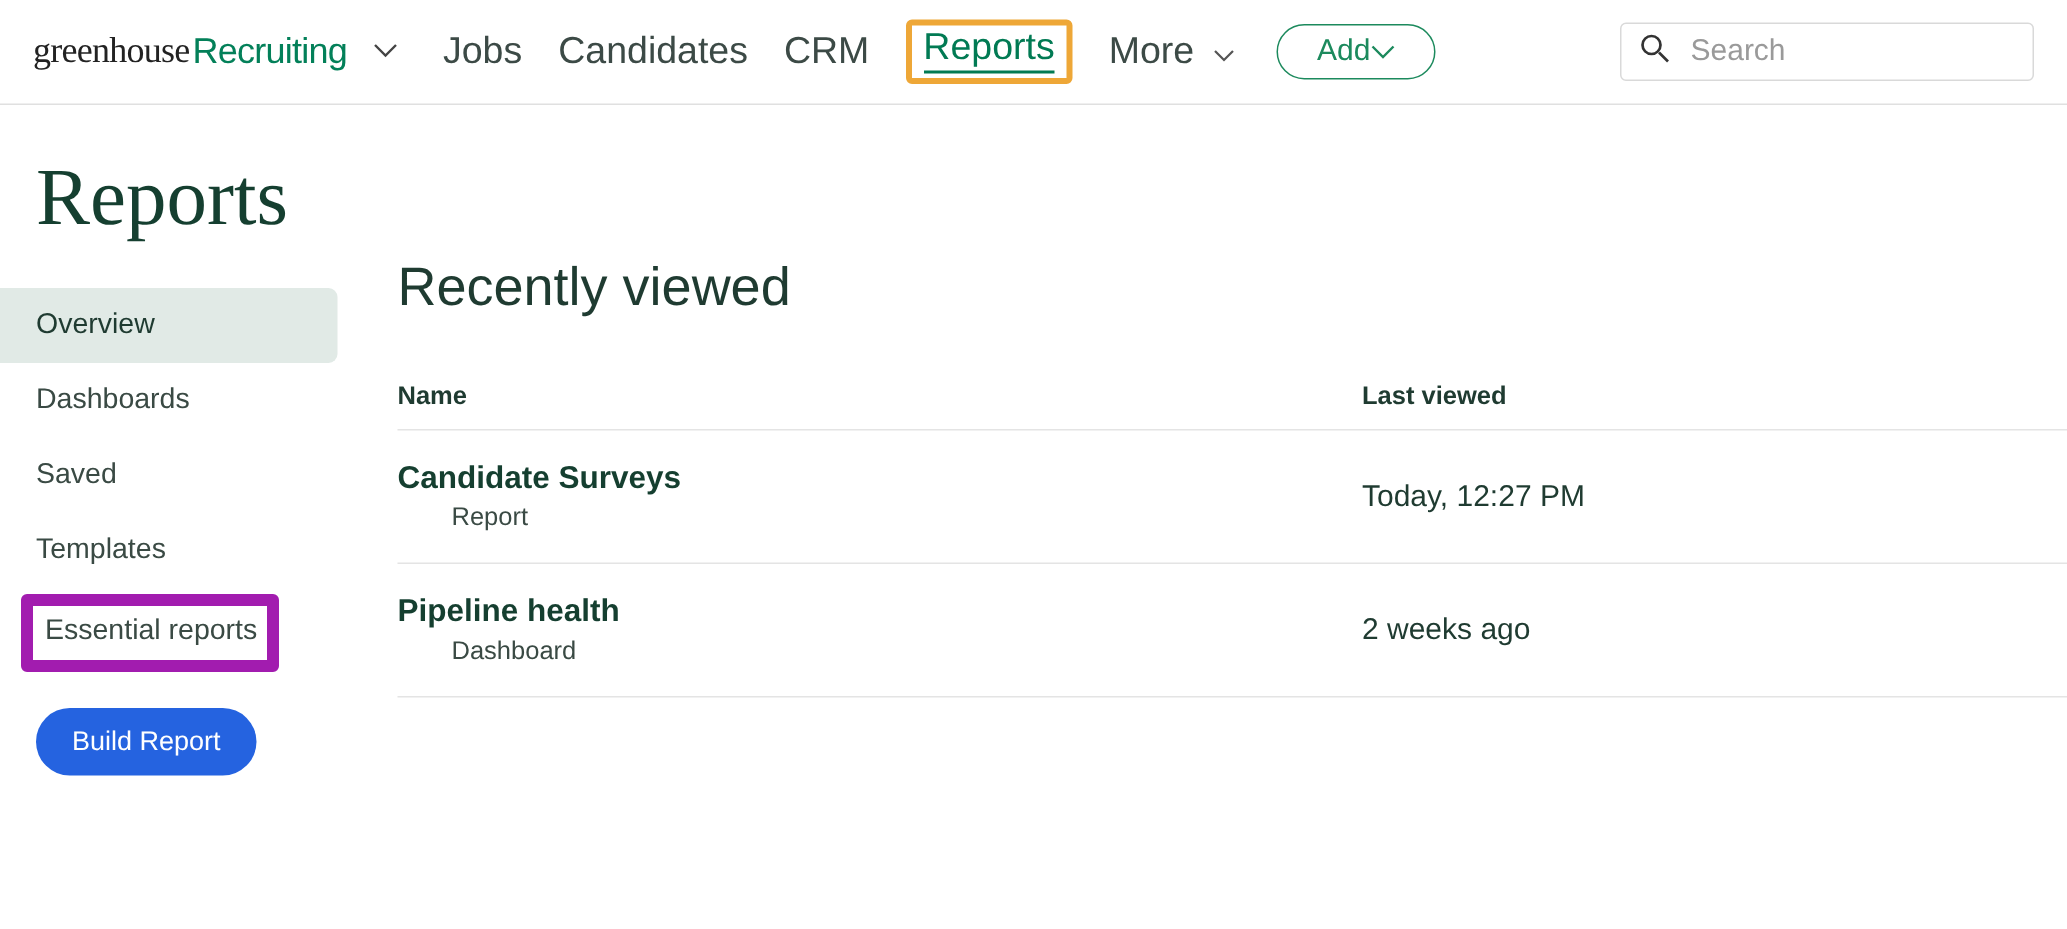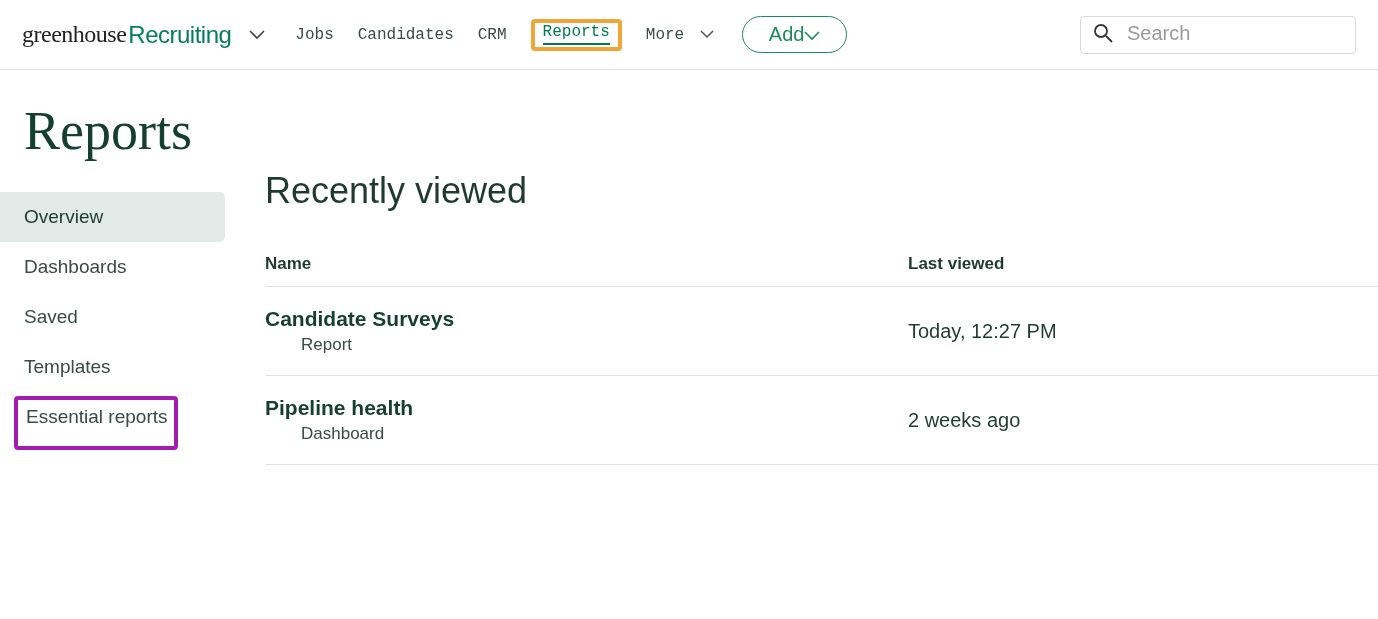--- a/index.html
+++ b/index.html
@@ -34,23 +34,22 @@
   .brand .rec {
     color: #038059;
     font-weight: 400;
     margin-left: 2px;
   }
   .brand-caret { margin-left: 10px; margin-right: 30px; color: #444; }
   .navlinks {
     display: flex;
     align-items: center;
     gap: 24px;
-    font-size: 16px;
+    font-size: 25px;
     color: #3c4a46;
-    font-family: Liberation Mono, monospace;
   }
   .navlinks .item { position: relative; padding: 4px 0; cursor: pointer; color:#3c4a46;}
   .navlinks .reports-wrap {
     border: 4px solid #eea737;
     border-radius: 4px;
     padding: 0 8px 6px 8px;
     margin: -4px 0;
   }
   .navlinks .reports-wrap .item {
     color: #017a53;
@@ -109,24 +108,24 @@
     cursor:pointer;
   }
   .sidemenu .sitem.active {
     background: #e1eae6;
     border-radius: 0 6px 6px 0;
     color: #1f3b31;
     font-weight: 500;
     margin-right: 40px;
   }
   .sidemenu .highlight-wrap {
-    border: 4px solid #a21caf;
+    border: 8px solid #a21caf;
     border-radius: 4px;
     margin: 4px 60px 10px 14px;
-    padding: 6px 6px 18px 8px;
+    padding: 6px 6px 8px 8px;
     display:inline-block;
   }
   .sidemenu .highlight-wrap .sitem {
     padding: 0;
   }
   .build-btn {
     margin: 14px 0 0 24px;
     background: #2563e0;
     color: #fff;
     border:none;
@@ -227,20 +226,23 @@
 <div class="main">
   <div class="leftcol">
     <div class="page-title">Reports</div>
     <div class="sidemenu">
       <div class="sitem active">Overview</div>
       <div class="sitem">Dashboards</div>
       <div class="sitem">Saved</div>
       <div class="sitem">Templates</div>
       <div class="highlight-wrap">
         <div class="sitem">Essential reports</div>
+      </div>
+      <div>
+        <button class="build-btn">Build Report</button>
       </div>
     </div>
   </div>
 
   <div class="content">
     <div class="section-title">Recently viewed</div>
     <table class="recent">
       <thead>
         <tr>
           <th>Name</th>

